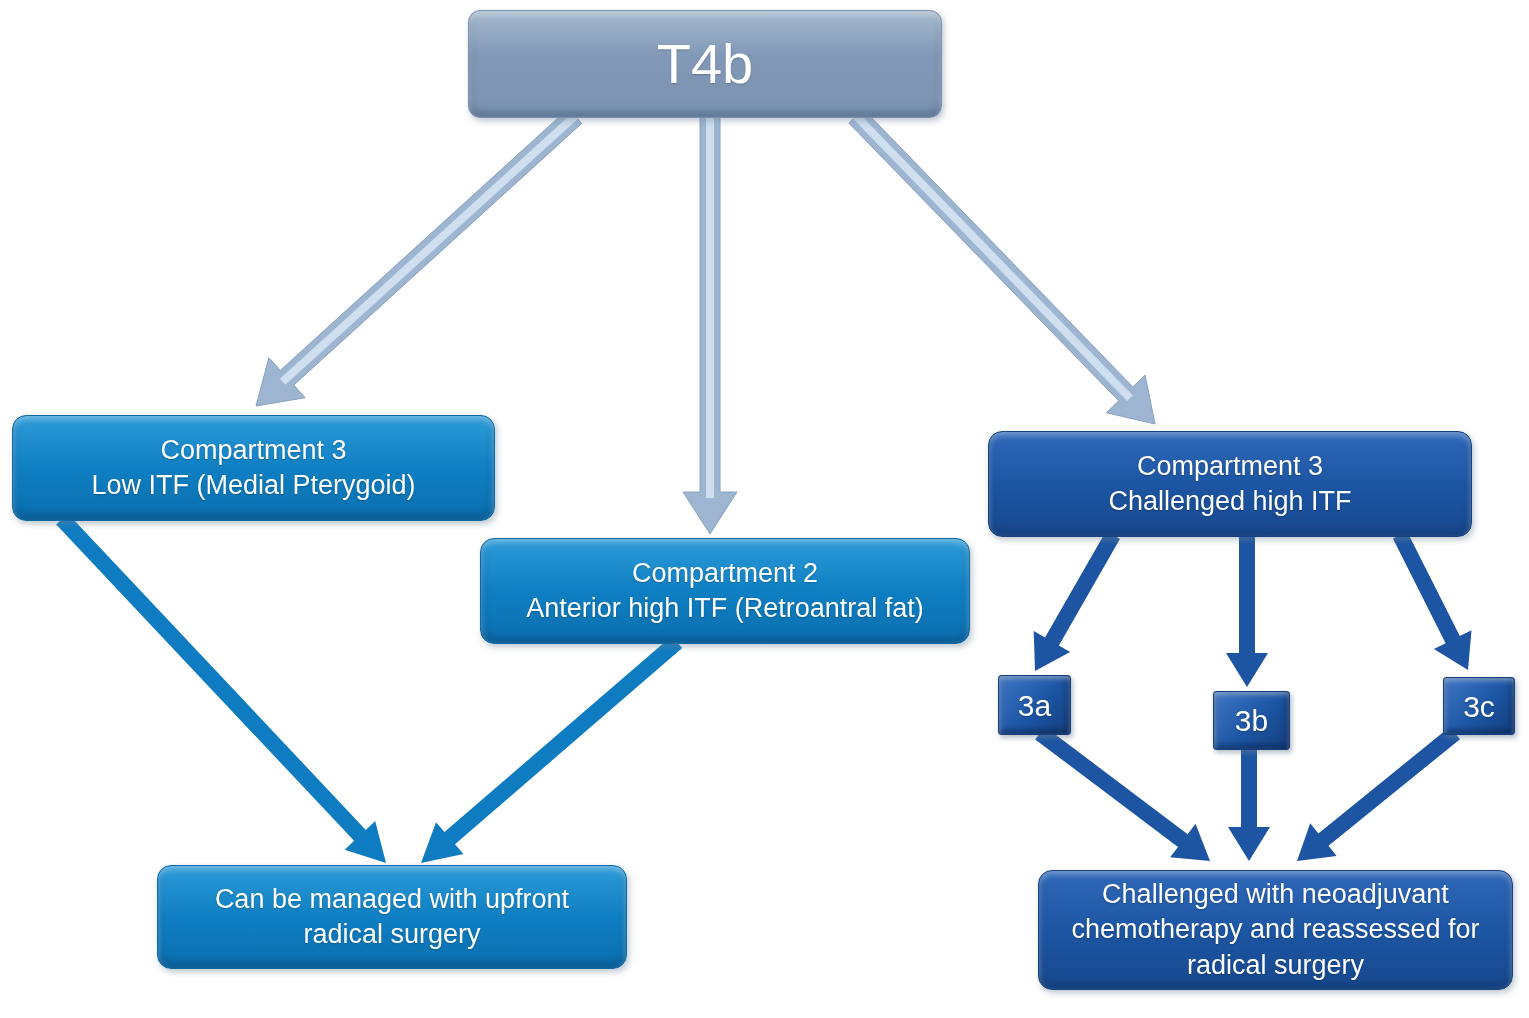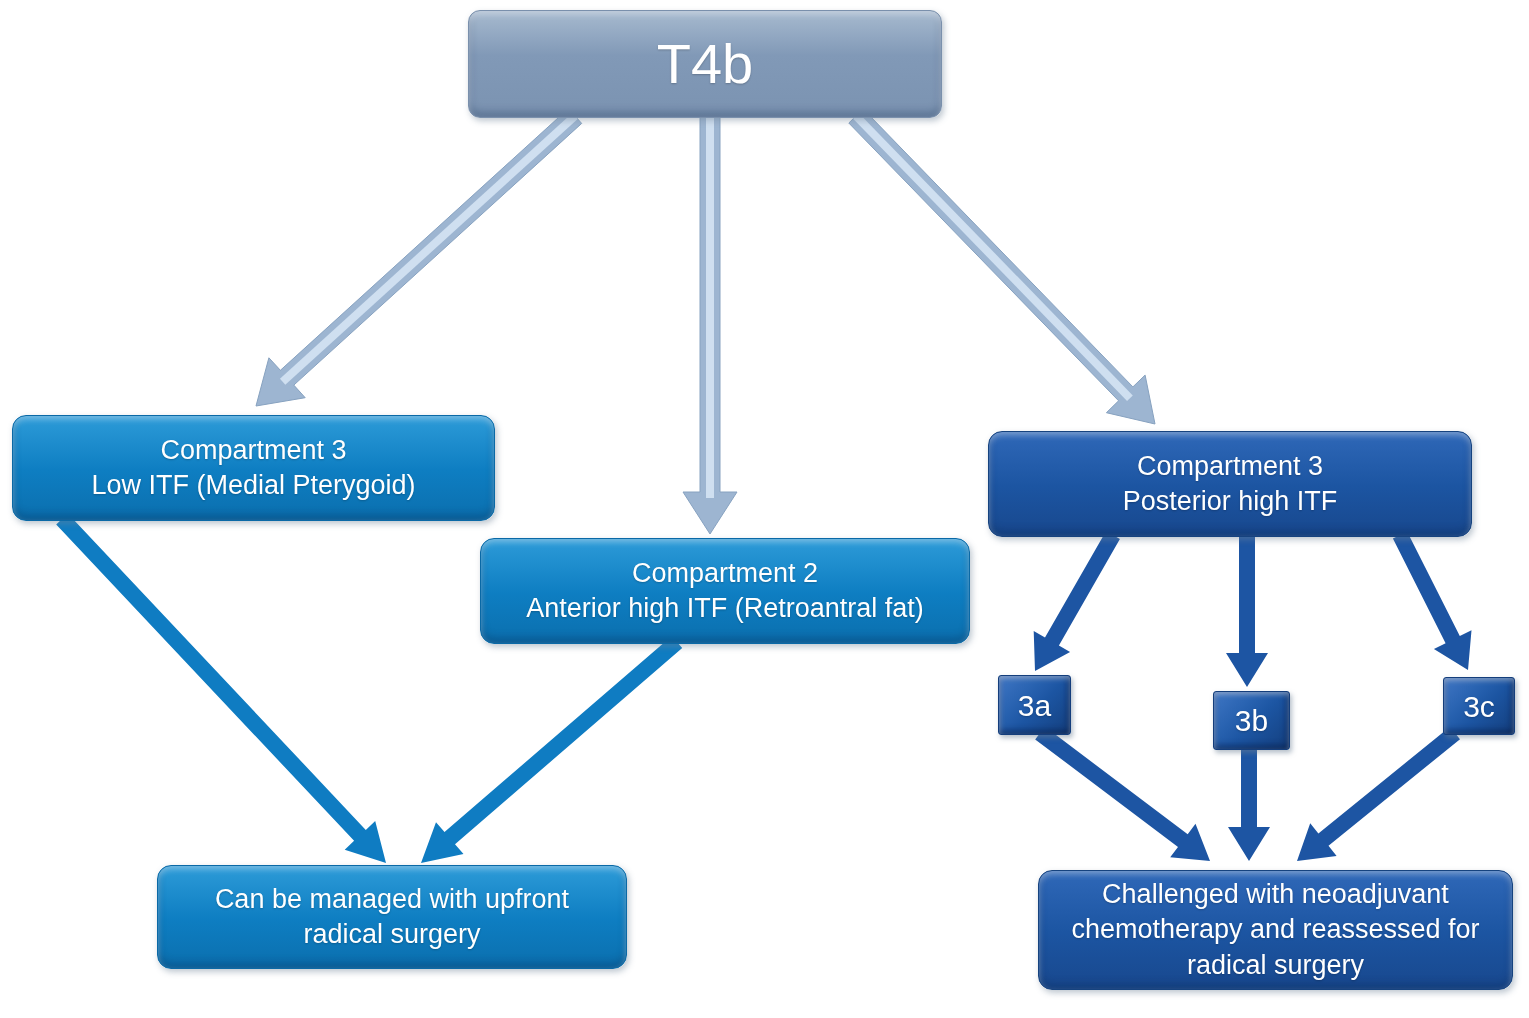--- a/index.html
+++ b/index.html
@@ -82,21 +82,21 @@
     <span>Low ITF (Medial Pterygoid)</span>
   </div>
 
   <div class="box box-bright" style="left:480px;top:538px;width:488px;height:104px;">
     <span>Compartment 2</span>
     <span>Anterior high ITF (Retroantral fat)</span>
   </div>
 
   <div class="box box-dark" style="left:988px;top:431px;width:482px;height:104px;">
     <span>Compartment 3</span>
-    <span>Posterior high ITF</span>
+    <span>Challenged high ITF</span>
   </div>
 
   <div class="box box-dark box-small" style="left:998px;top:675px;width:71px;height:58px;text-align:right;">
     <span>3a</span>
   </div>
 
   <div class="box box-dark box-small" style="left:1213px;top:691px;width:75px;height:57px;">
     <span>3b</span>
   </div>
 

